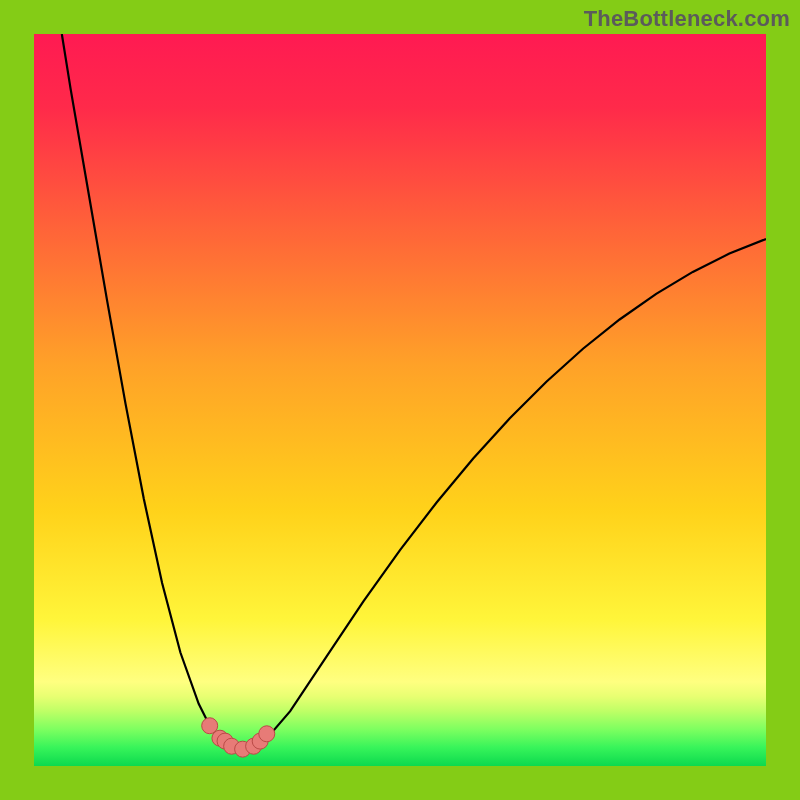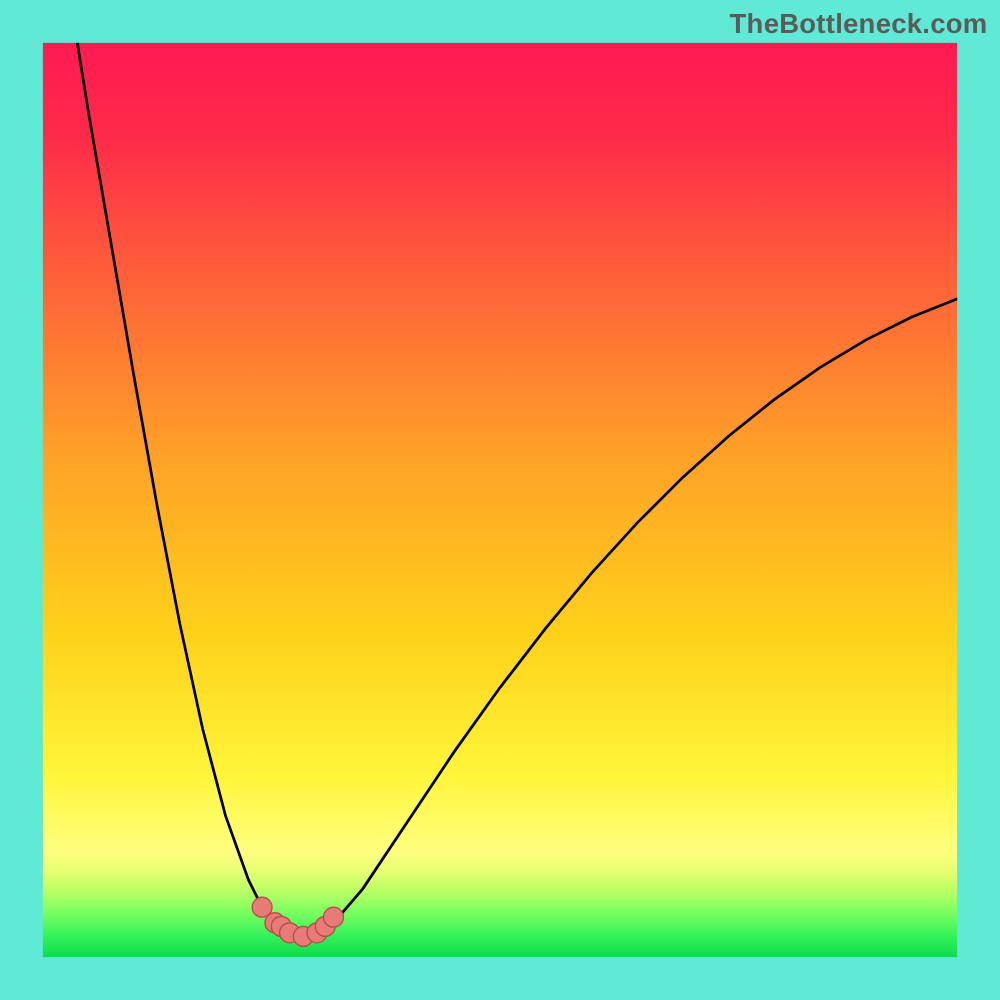--- a/index.html
+++ b/index.html
@@ -7,21 +7,21 @@
     padding: 0;
     width: 800px;
     height: 800px;
     background: #000;
     overflow: hidden;
     font-family: Arial, Helvetica, sans-serif;
   }
   .frame {
     position: absolute;
     inset: 0;
-    background: #5eead4;
+    background: #84cc16;
   }
   .plot {
     position: absolute;
     left: 34px;
     top: 34px;
     width: 732px;
     height: 732px;
     overflow: hidden;
   }
   .watermark {

